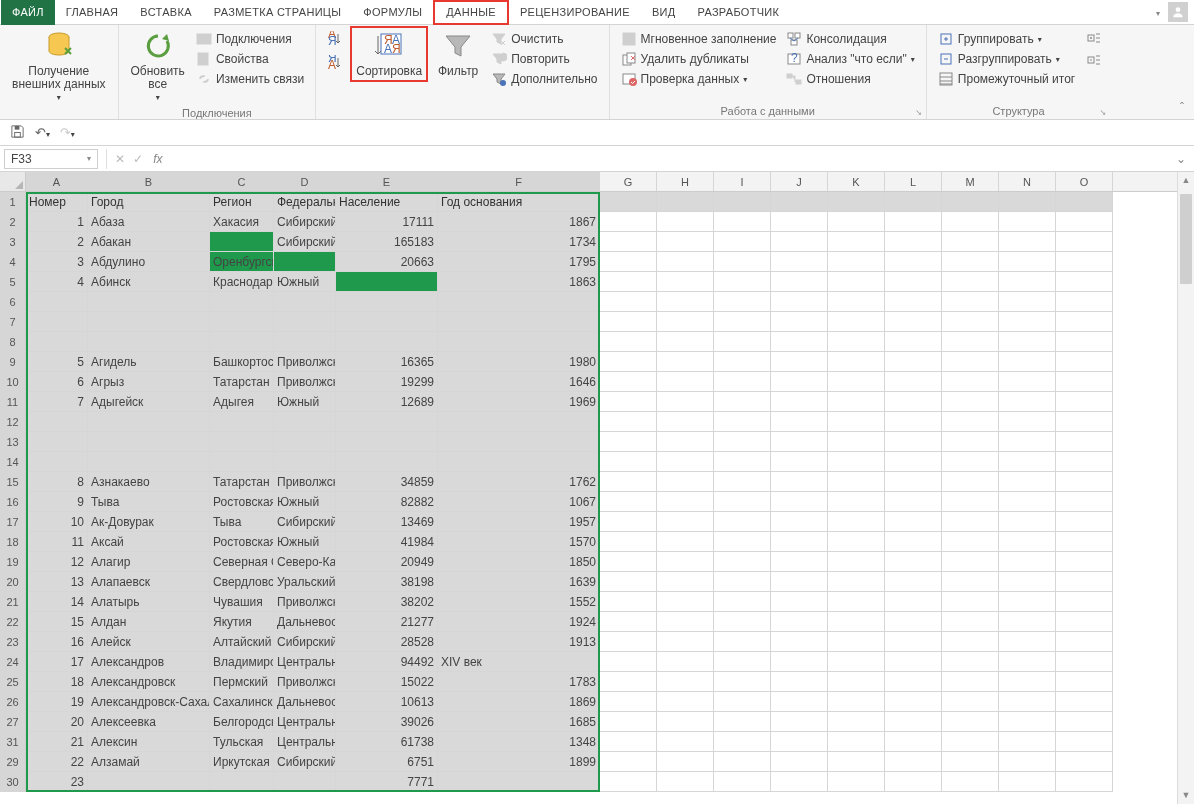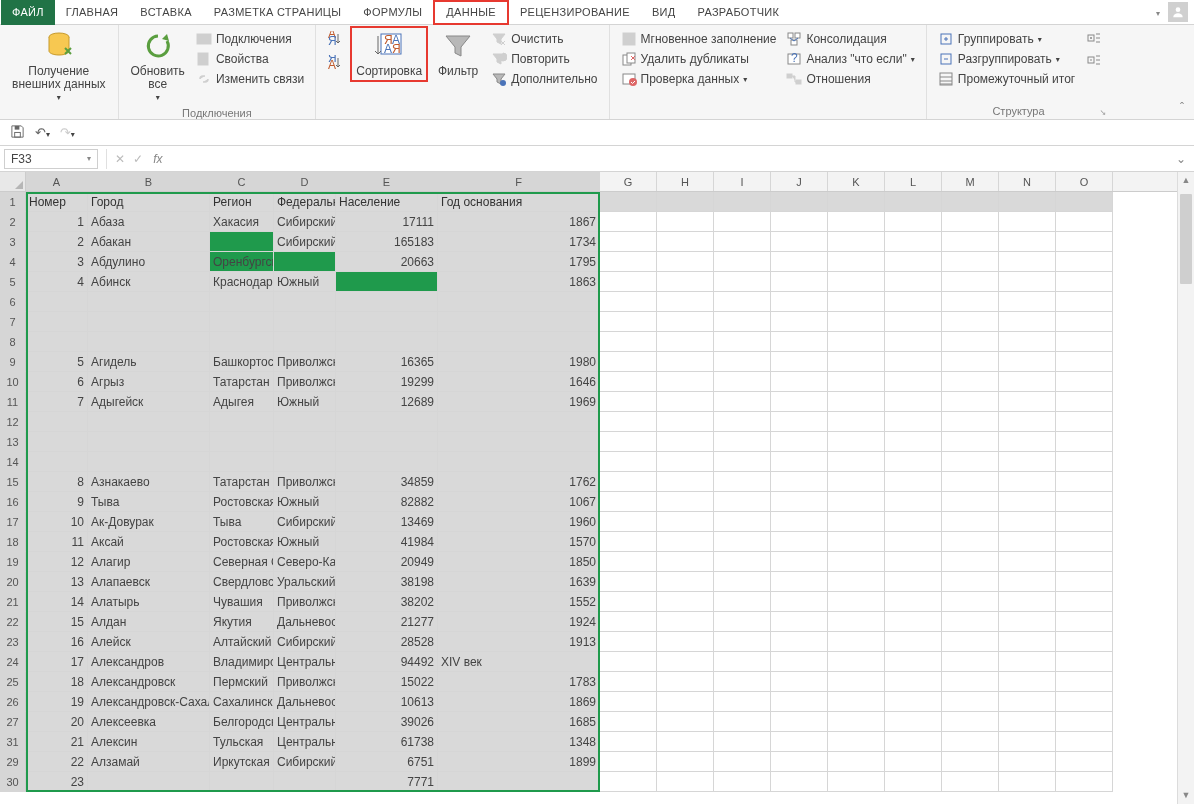--- a/index.html
+++ b/index.html
@@ -260,20 +260,21 @@
         <div class="small-btn dim">
             <span class="sico"><svg viewBox="0 0 16 16">
                 <rect x="1" y="3" width="5" height="4" fill="none" stroke="#bbb"></rect>
                 <rect x="10" y="9" width="5" height="4" fill="none" stroke="#bbb"></rect>
                 <path d="M6 5h3v6h1" stroke="#bbb" fill="none"></path>
               </svg></span>
             <span>Отношения</span>
           </div>
       </div>
     </div>
+    <div class="rgroup-title dl">Работа с данными</div>
   </div>
 
   <div class="rgroup" style="border-right:none">
     <div class="rgroup-body">
       <div class="small-col">
         <div class="small-btn">
             <span class="sico"><svg viewBox="0 0 16 16">
                 <rect x="3" y="3" width="10" height="10" fill="none" stroke="#4a73b8"></rect>
                 <path d="M6 8h4M8 6v4" stroke="#4a73b8"></path>
               </svg></span>
@@ -646,21 +647,21 @@
         <div class="cell w-rest" style="background:#fff"></div>
         <div class="cell w-rest" style="background:#fff"></div>
       </div>
       <div class="row sel-region">
         <div class="rh sel">17</div>
         <div class="cell w-a num">10</div>
         <div class="cell w-b">Ак-Довурак</div>
         <div class="cell w-c ">Тыва</div>
         <div class="cell w-d ">Сибирский</div>
         <div class="cell w-e num ">13469</div>
-        <div class="cell w-f num">1960</div>
+        <div class="cell w-f num">1957</div>
         <div class="cell w-rest" style="background:#fff"></div>
         <div class="cell w-rest" style="background:#fff"></div>
         <div class="cell w-rest" style="background:#fff"></div>
         <div class="cell w-rest" style="background:#fff"></div>
         <div class="cell w-rest" style="background:#fff"></div>
         <div class="cell w-rest" style="background:#fff"></div>
         <div class="cell w-rest" style="background:#fff"></div>
         <div class="cell w-rest" style="background:#fff"></div>
         <div class="cell w-rest" style="background:#fff"></div>
       </div>

